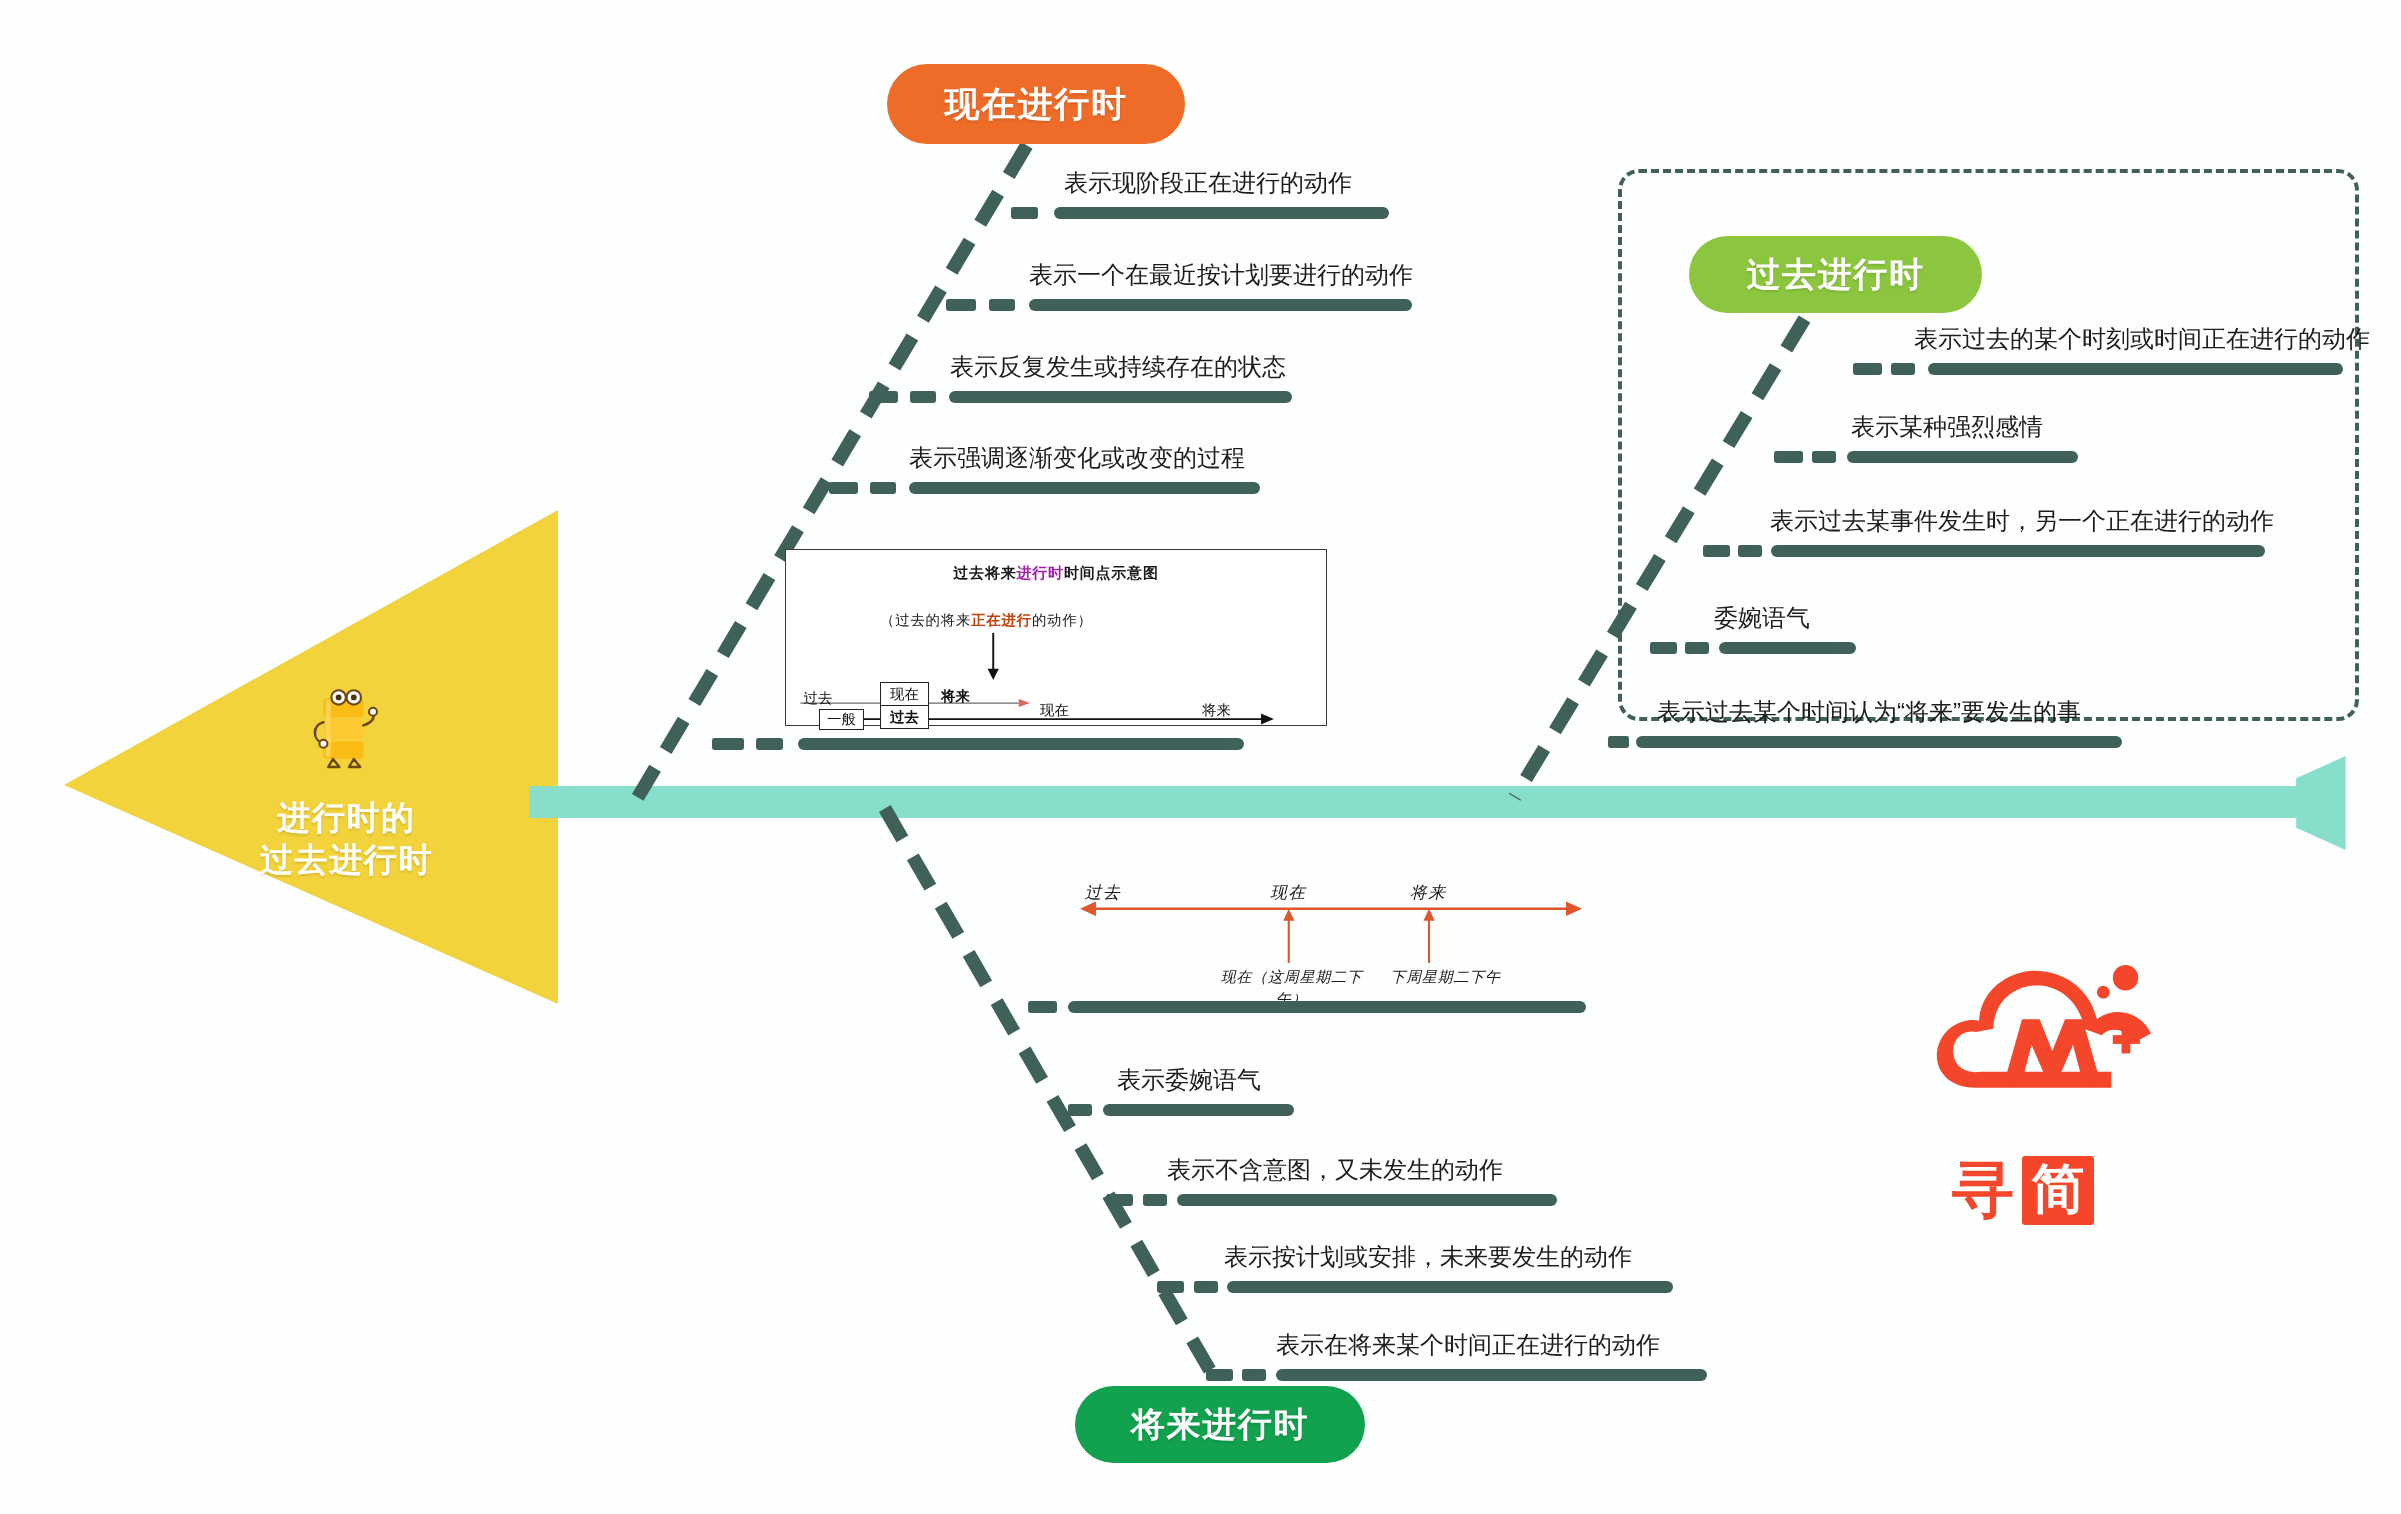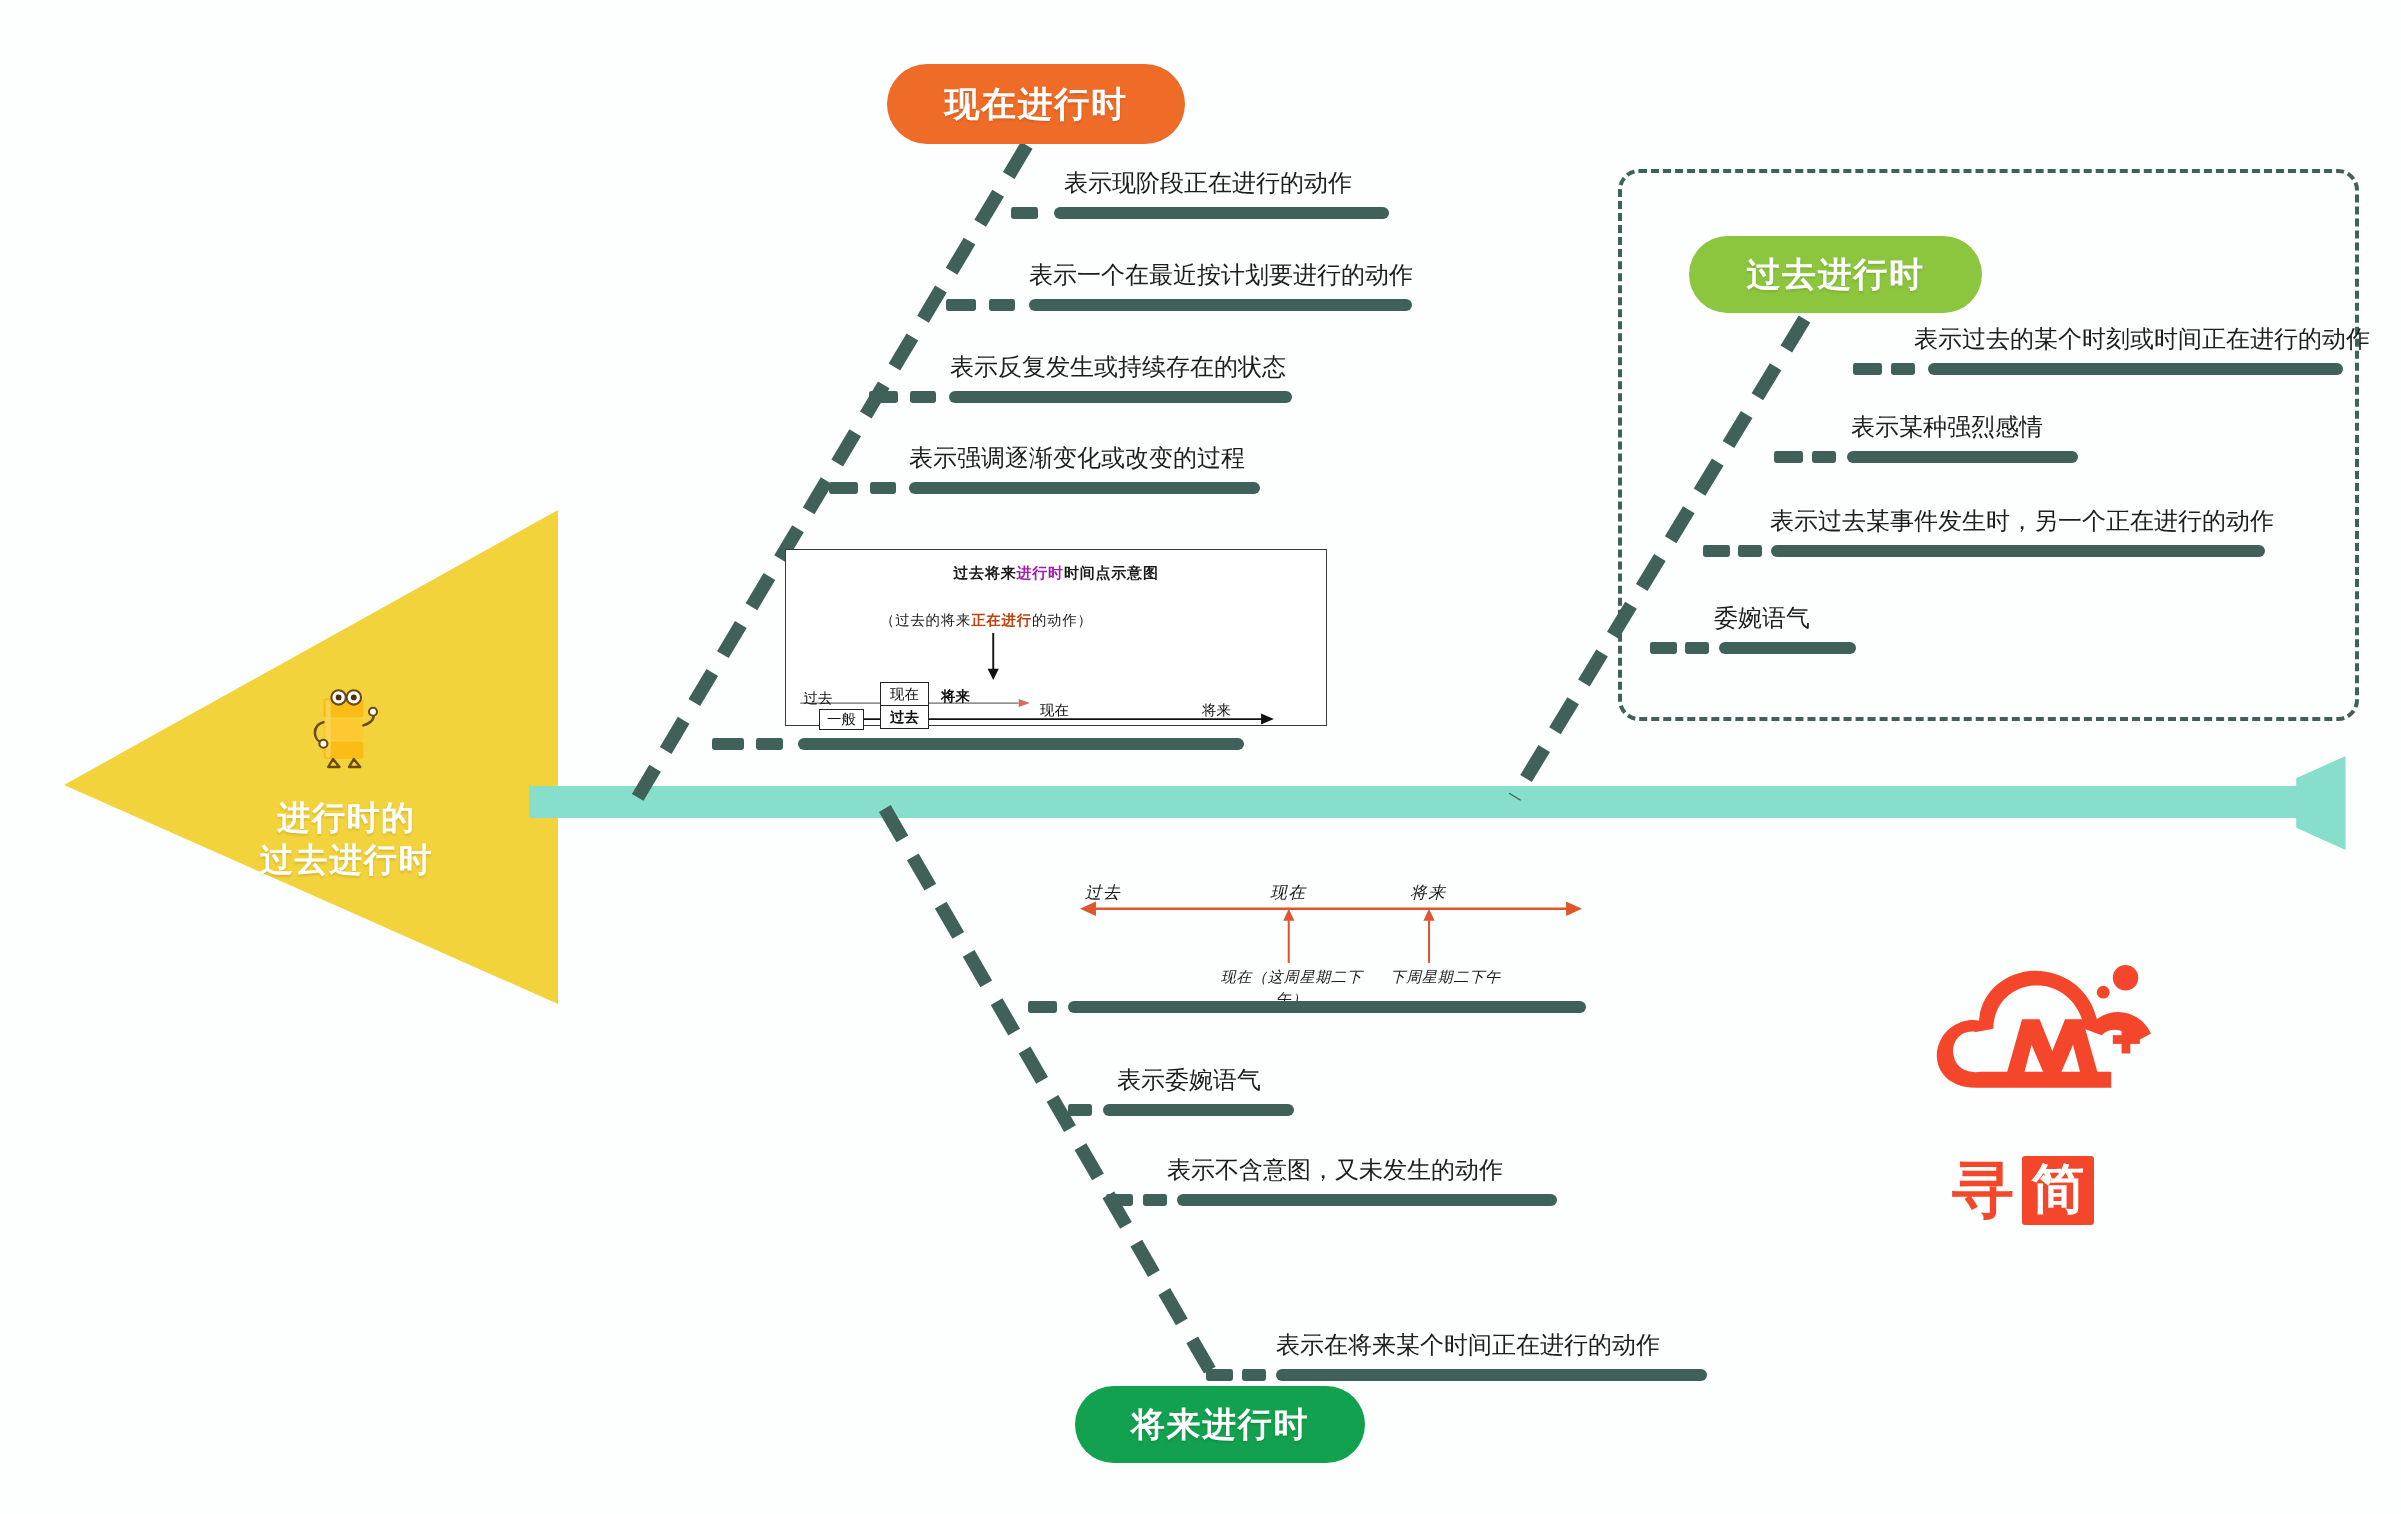--- a/index.html
+++ b/index.html
@@ -281,20 +281,25 @@
     <div class="bbar" style="left:41px;width:494px;"></div>
   </div>
 
   <div class="branch" style="left:1674px;top:606px;width:335px;height:48px;">
     <div class="btext" style="left:40px;">委婉语气</div>
     <div class="bstub" style="left:-24px;width:27px;"></div>
     <div class="bstub" style="left:11px;width:24px;"></div>
     <div class="bbar" style="left:45px;width:137px;"></div>
   </div>
 
+  <div class="branch" style="left:1622px;top:700px;width:590px;height:48px;">
+    <div class="btext" style="left:35px;">表示过去某个时间认为“将来”要发生的事</div>
+    <div class="bstub" style="left:-14.4px;width:21px;"></div>
+    <div class="bbar" style="left:14.4px;width:486px;"></div>
+  </div>
 
   <div id="fig-bottom">
     <svg viewBox="0 0 650 170">
       <line x1="24" y1="42" x2="626" y2="42" stroke="#e0562c" stroke-width="3"></line>
       <polygon points="10,42 30,33 30,51" fill="#e0562c"></polygon>
       <polygon points="640,42 620,33 620,51" fill="#e0562c"></polygon>
       <line x1="272" y1="110" x2="272" y2="52" stroke="#e0562c" stroke-width="2.6"></line>
       <polygon points="272,42 265,57 279,57" fill="#e0562c"></polygon>
       <line x1="448" y1="110" x2="448" y2="52" stroke="#e0562c" stroke-width="2.6"></line>
       <polygon points="448,42 441,57 455,57" fill="#e0562c"></polygon>
@@ -317,20 +322,26 @@
     <div class="bbar" style="left:35px;width:191px;"></div>
   </div>
 
   <div class="branch" style="left:1116px;top:1158px;width:494px;height:48px;">
     <div class="btext" style="left:51px;">表示不含意图，又未发生的动作</div>
     <div class="bstub" style="left:-9.6px;width:27px;"></div>
     <div class="bstub" style="left:27px;width:24px;"></div>
     <div class="bbar" style="left:61px;width:380px;"></div>
   </div>
 
+  <div class="branch" style="left:1168px;top:1245px;width:542px;height:48px;">
+    <div class="btext" style="left:56px;">表示按计划或安排，未来要发生的动作</div>
+    <div class="bstub" style="left:-11px;width:27px;"></div>
+    <div class="bstub" style="left:25.5px;width:24px;"></div>
+    <div class="bbar" style="left:59px;width:446px;"></div>
+  </div>
 
   <div class="branch" style="left:1220px;top:1333px;width:542px;height:48px;">
     <div class="btext" style="left:56px;">表示在将来某个时间正在进行的动作</div>
     <div class="bstub" style="left:-14.4px;width:27px;"></div>
     <div class="bstub" style="left:22px;width:24px;"></div>
     <div class="bbar" style="left:56px;width:431px;"></div>
   </div>
 
   <div class="pill" id="pill-future">
     <span>将来进行时</span>

